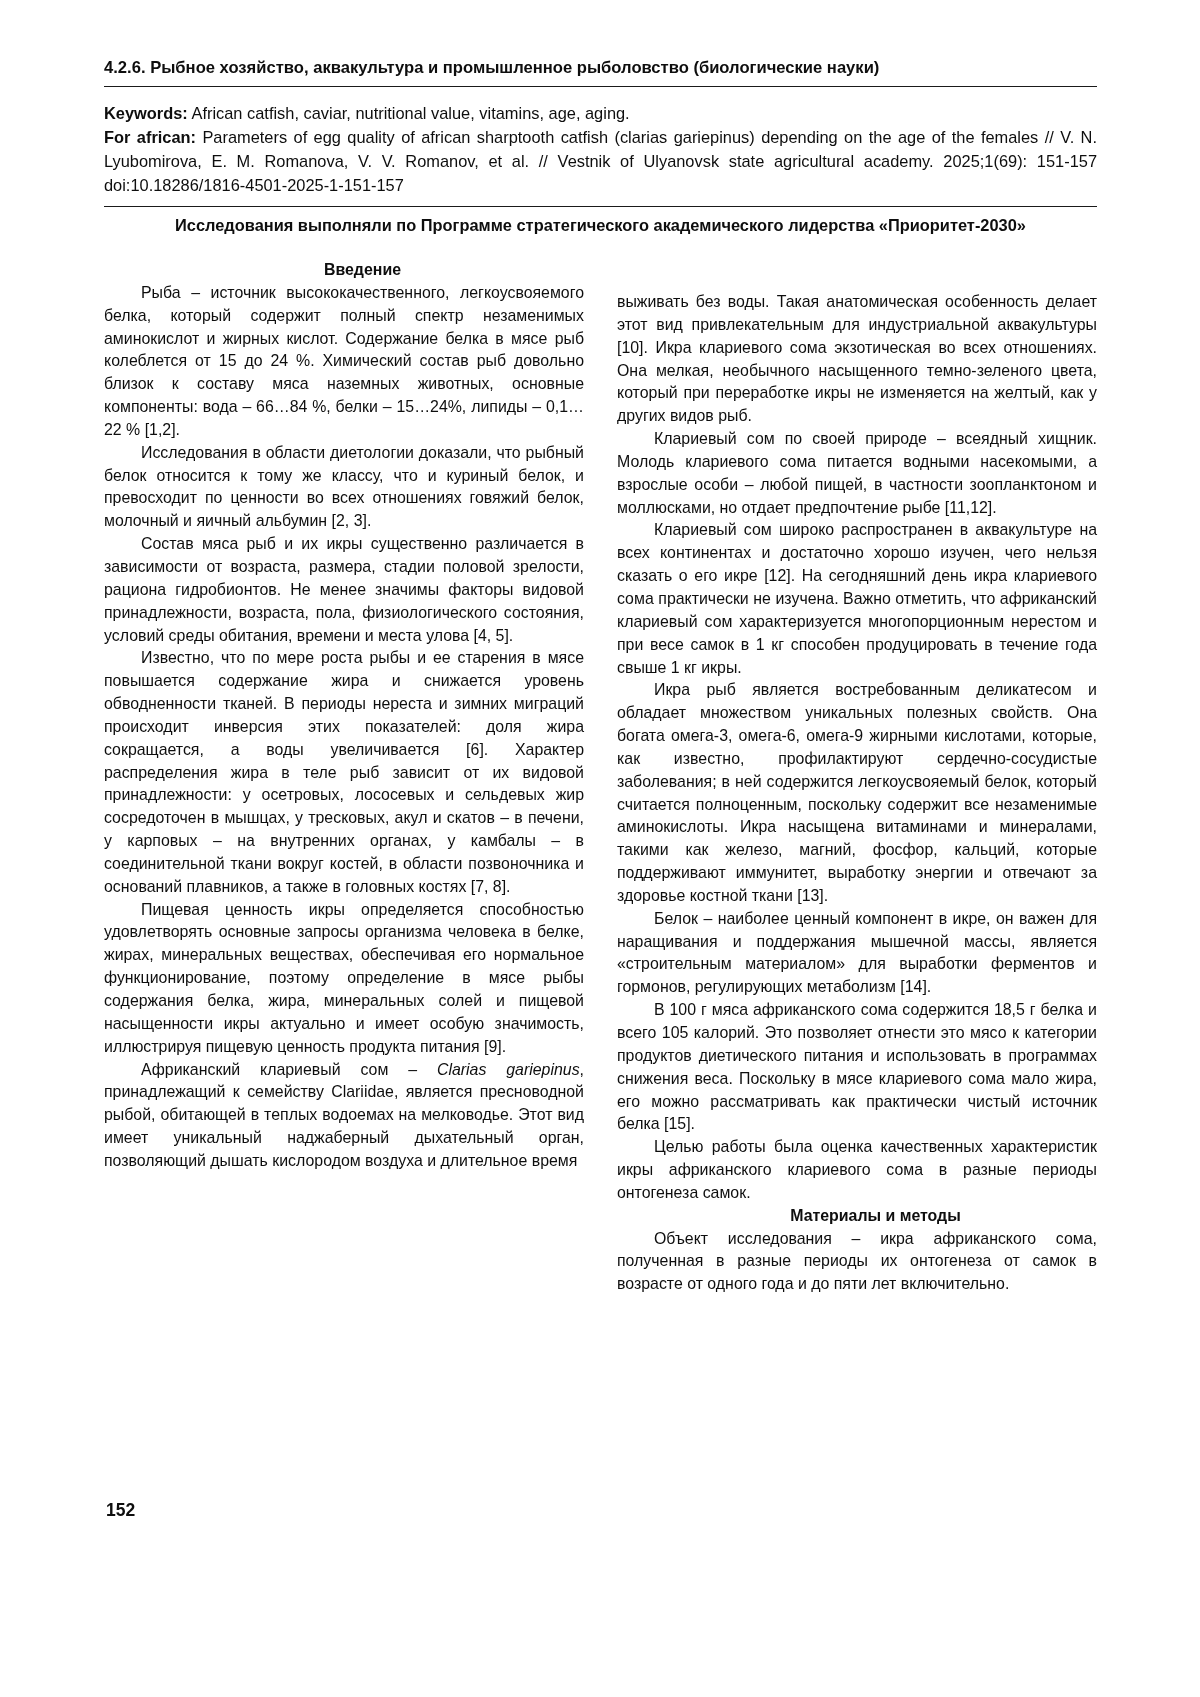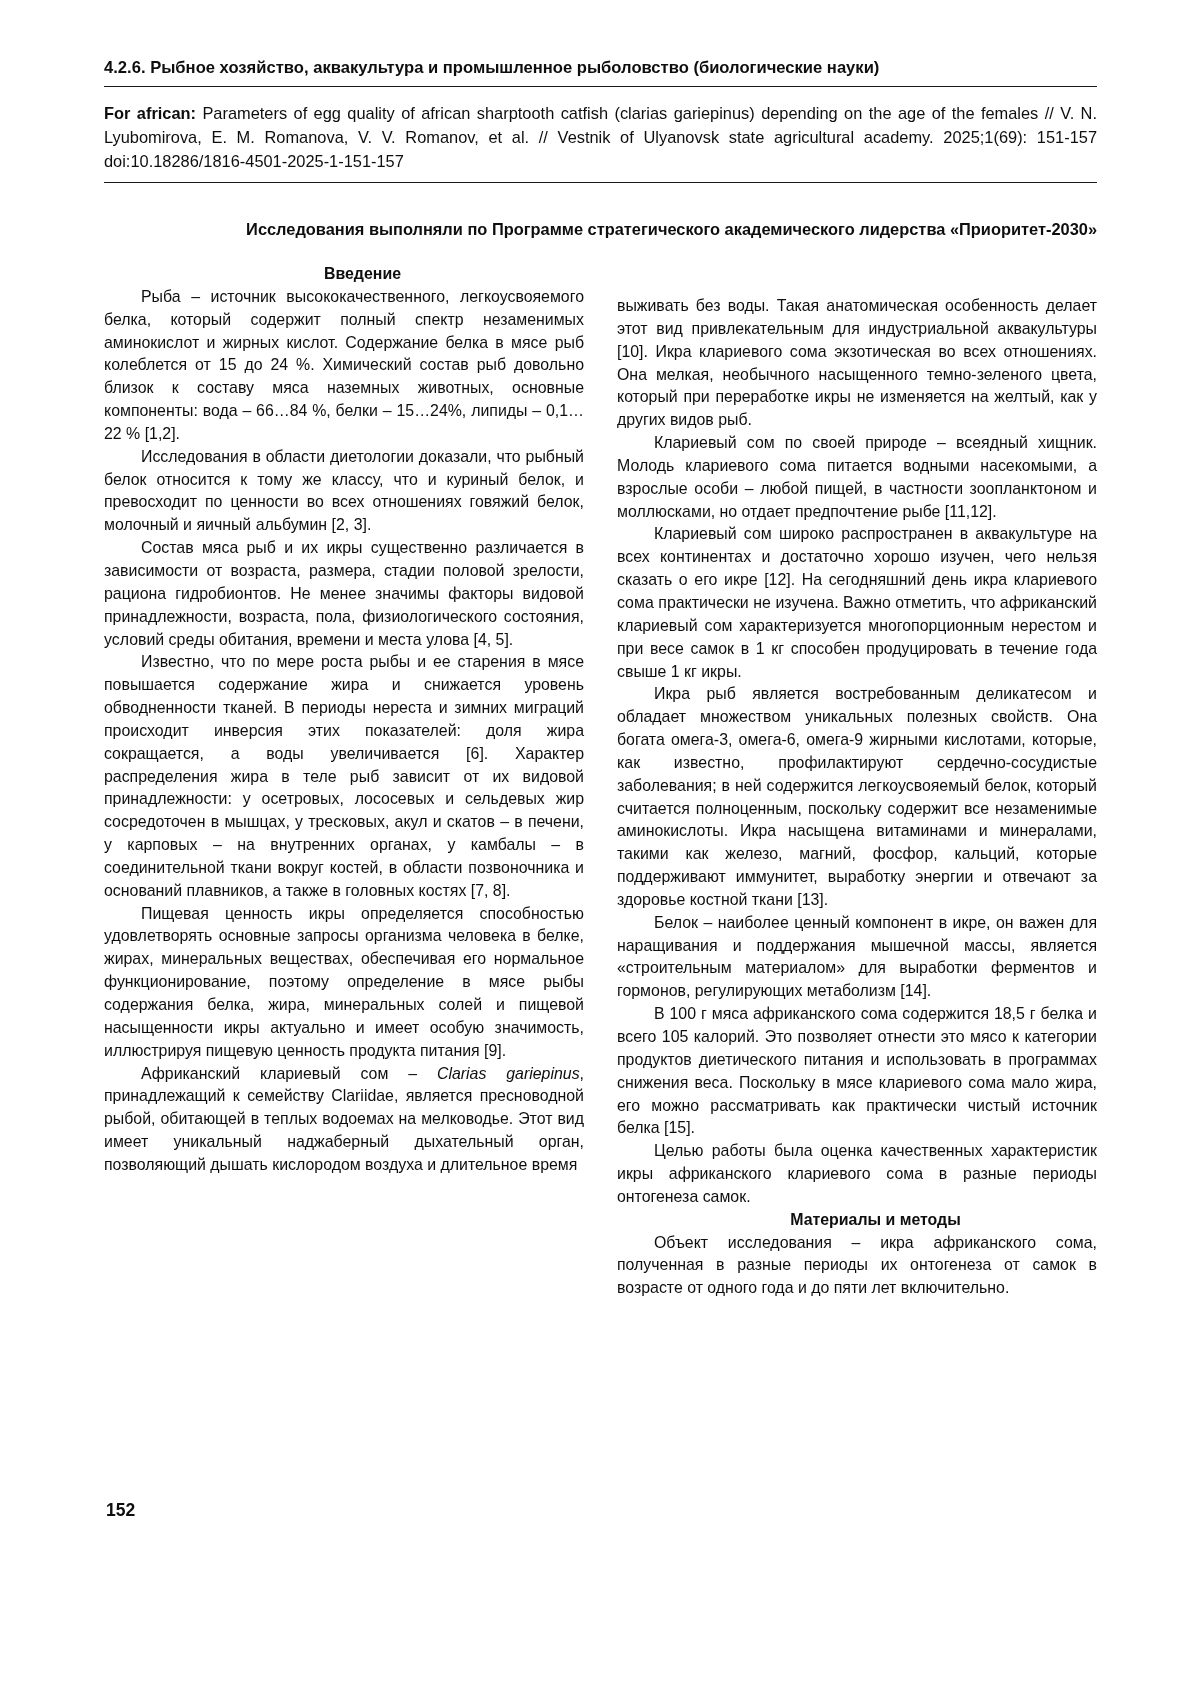--- a/index.html
+++ b/index.html
@@ -28,24 +28,24 @@
   .meta-block { margin-top: 14px; }
   .meta {
     font-size: 16.4px;
     line-height: 24px;
     text-align: justify;
     margin: 0;
   }
   .meta b { font-weight: bold; }
   .program-note {
     font-weight: bold;
-    text-align: right;
+    text-align: center;
     font-size: 16.4px;
     line-height: 22px;
-    margin: 35px 0 0 0;
+    margin: 7px 0 0 0;
   }
   .columns {
     display: flex;
     gap: 33px;
     margin-top: 23px;
   }
   .col { flex: 1 1 0; min-width: 0; }
   .body-para {
     font-size: 15.9px;
     line-height: 22.85px;
@@ -71,20 +71,21 @@
 </style>
 </head>
 <body>
 
 <div class="page">
 
   <div class="section-header">4.2.6. Рыбное хозяйство, аквакультура и промышленное рыболовство (биологические науки)</div>
   <hr class="rule">
 
   <div class="meta-block">
+    <p class="meta"><b>Keywords:</b><span> African catfish, caviar, nutritional value, vitamins, age, aging.</span></p>
     <p class="meta"><b>For african:</b><span> Parameters of egg quality of african sharptooth catfish (clarias gariepinus) depending on the age of the females // V. N. Lyubomirova, E. M. Romanova, V. V. Romanov, et al. // Vestnik of Ulyanovsk state agricultural academy. 2025;1(69): 151-157 doi:10.18286/1816-4501-2025-1-151-157</span></p>
   </div>
 
   <hr class="rule rule2">
 
   <p class="program-note">Исследования выполняли по Программе стратегического академического лидерства «Приоритет-2030»</p>
 
   <div class="columns">
     <div class="col" id="col-left">
         <p class="body-para para-heading"><span>Введение</span></p>

